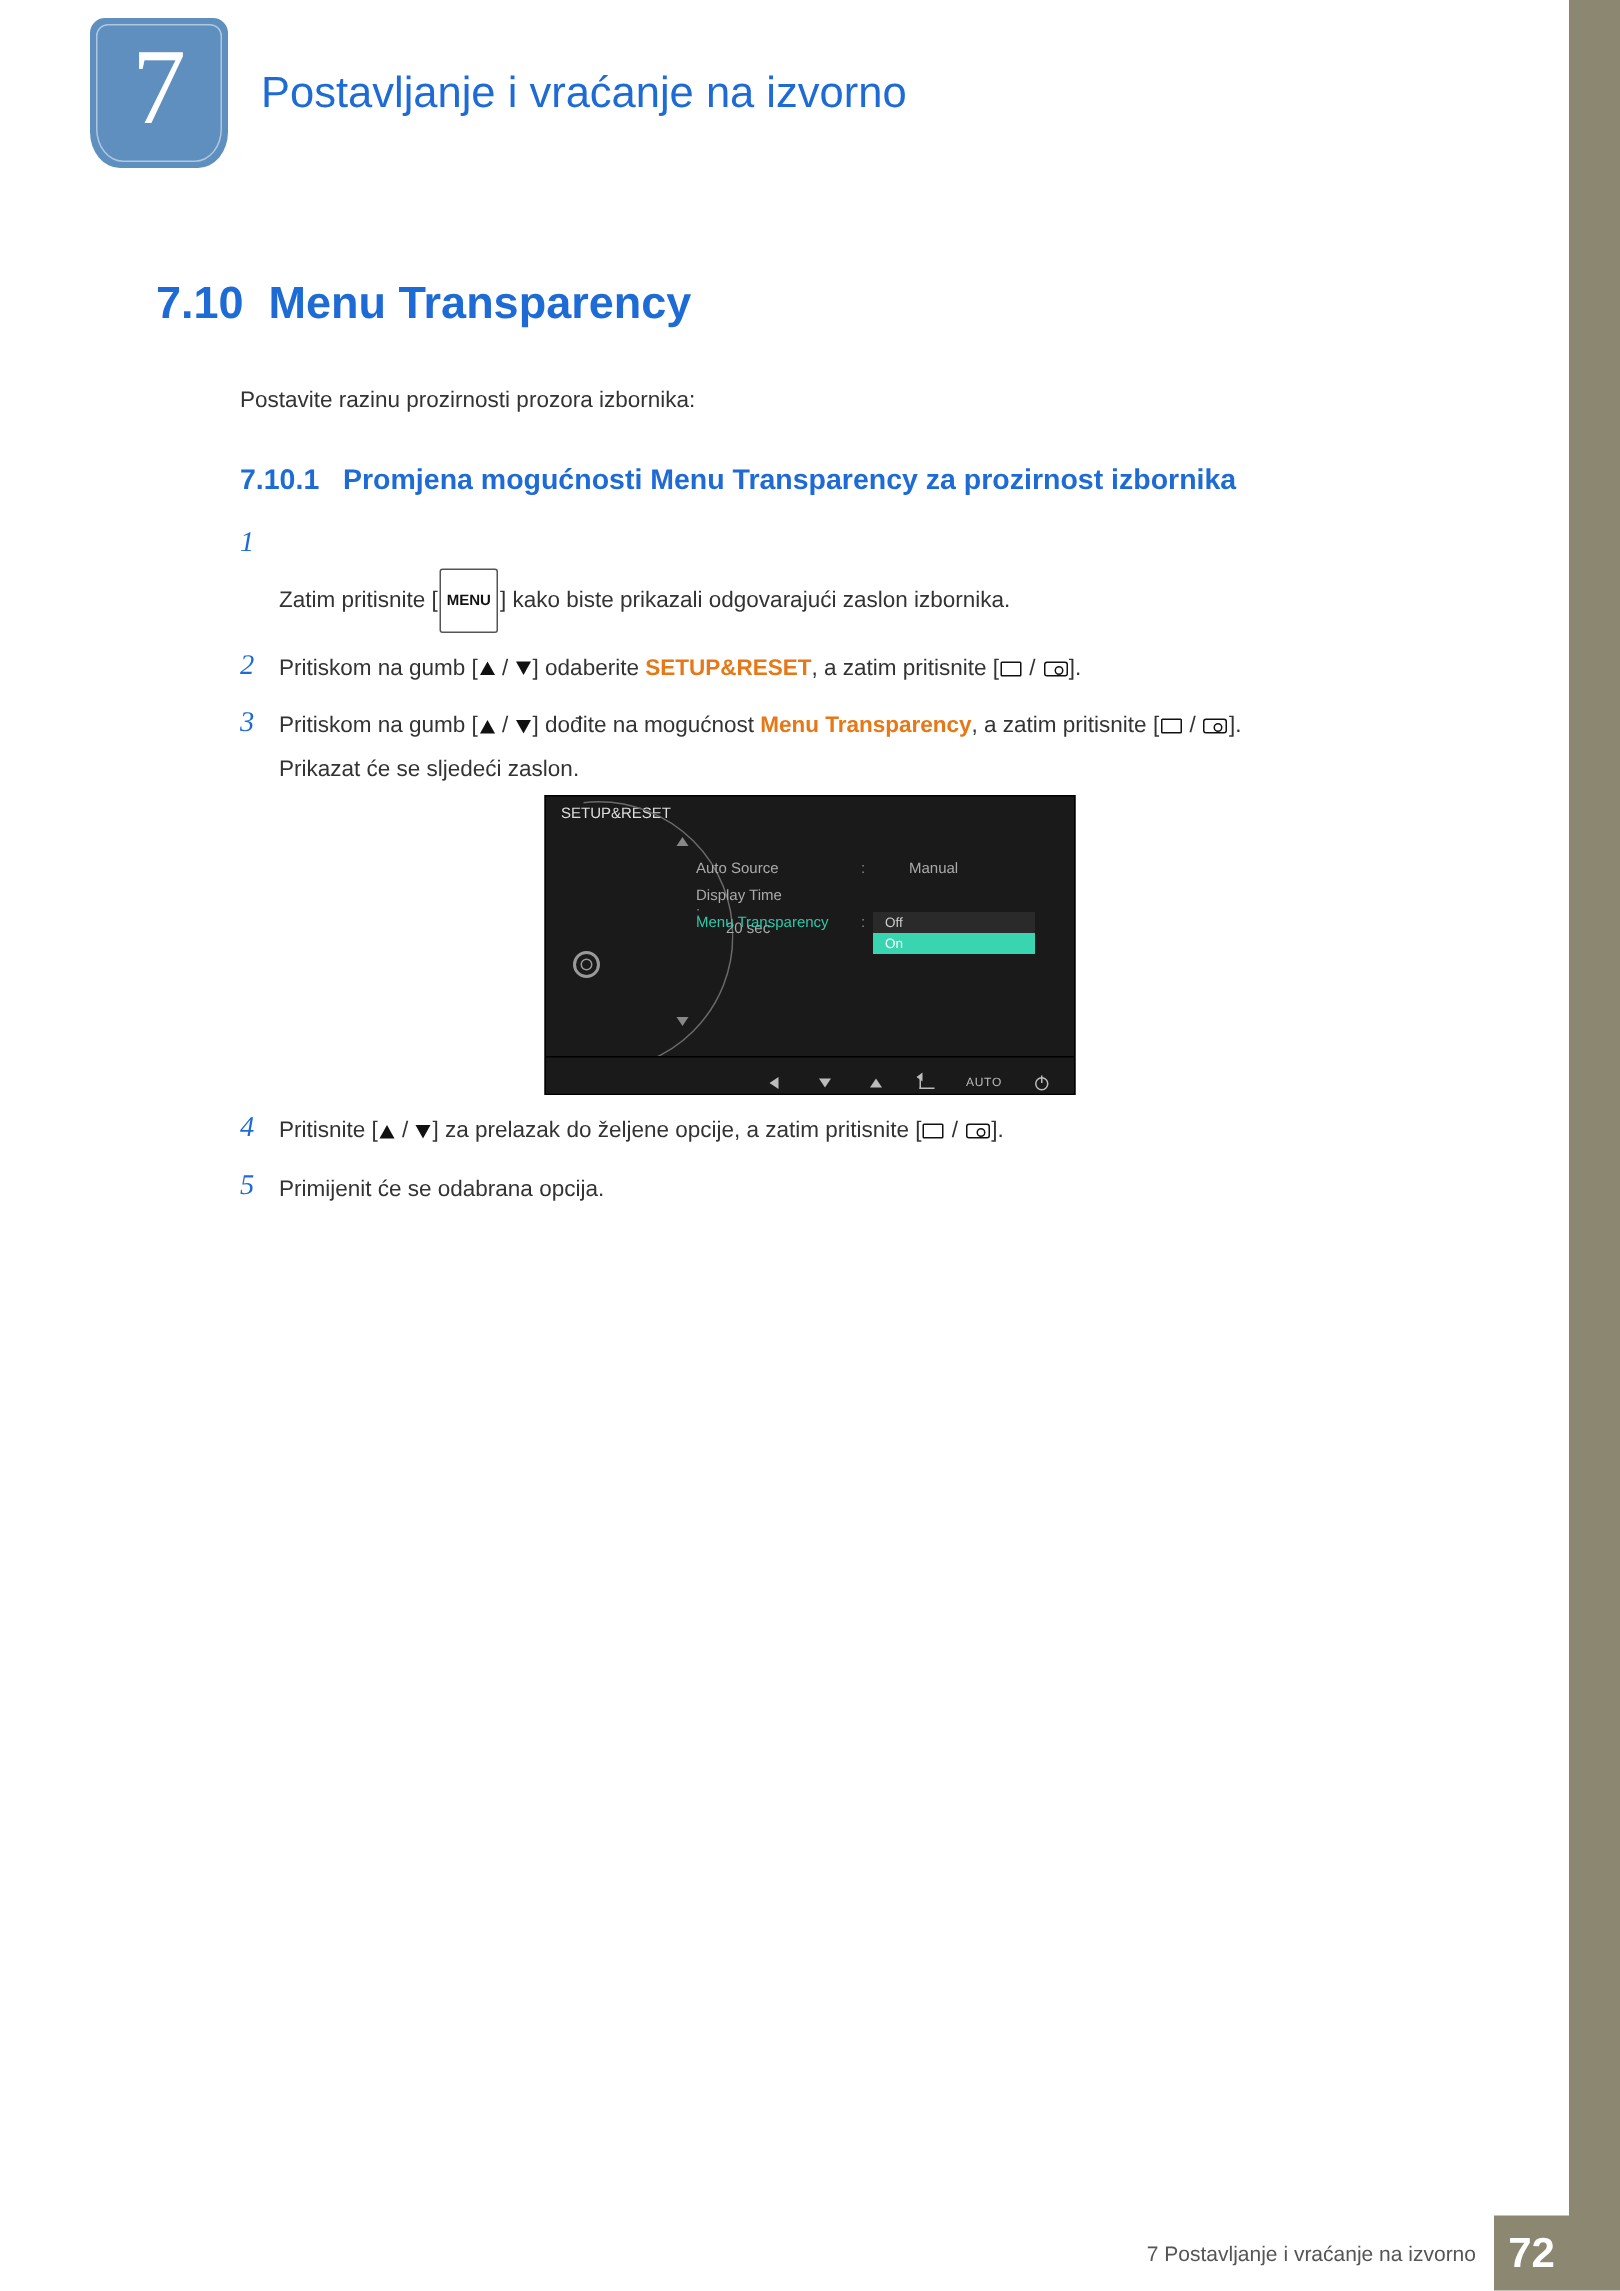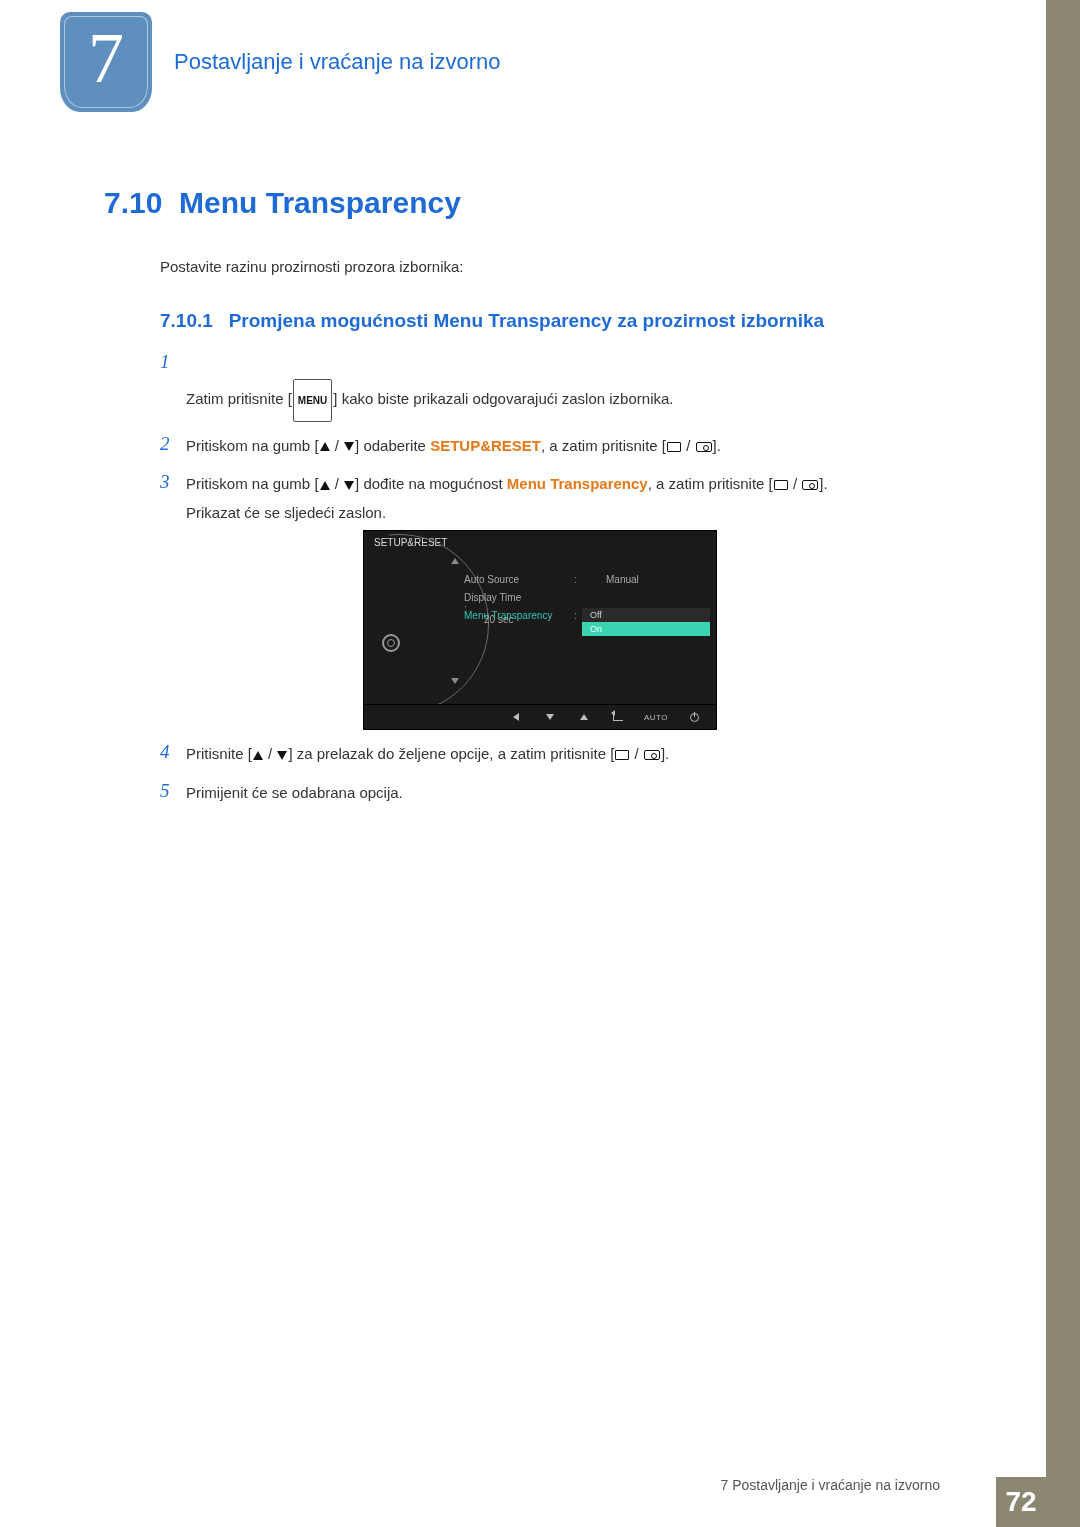--- a/index.html
+++ b/index.html
@@ -47,21 +47,21 @@
   .chapter-number {
     color: #fff;
     font-size: 72px;
     font-weight: 400;
     font-family: Georgia, serif;
     position: relative;
     top: -4px;
   }
   .chapter-title {
     color: #1e6bd6;
-    font-size: 22px;
+    font-size: 29px;
     font-weight: 400;
   }
   .section-heading {
     position: absolute;
     left: 104px;
     top: 186px;
     color: #1e6bd6;
     font-size: 30px;
     font-weight: 700;
   }
@@ -206,34 +206,34 @@
   }
   .osd-label { width: 110px; color:#aaa;}
   .osd-colon { width: 12px; color:#888;}
   .osd-value { color:#aaa;margin-left:20px; }
   .osd-row.r1 { top: 22px; }
   .osd-row.r2 { top: 40px; flex-direction: column; }
   .osd-row.r3 { top: 58px; }
   .osd-row.r3 .osd-label { color:#2ec7a8; }
   .osd-dropdown {
     position:absolute; left:218px; top:56px;
-    width:128px;
+    width:108px;
     font-size:9px;
   }
   .osd-drop-item {
     padding:2px 8px;
     color:#ccc;
   }
   .osd-drop-item.off { background:#2a2a2a; }
   .osd-drop-item.on { background:#39d4b0; color:#fff; }
   .osd-footer {
     position:absolute; bottom:0; left:0; right:0;
     height:14px;
     display:flex;
-    align-items:center;
+    align-items:flex-start;
     justify-content:flex-end;
     gap:18px;
     padding:12px 14px;
     background:#1a1a1a;
     border-top:1px solid #000;
   }
   .osd-ficon {
     width:16px;height:10px;
     display:flex;align-items:center;justify-content:center;
     color:#bbb;font-size:8px;
@@ -254,23 +254,22 @@
     width: 800px;
   }
 
   .footer {
     position: absolute;
     bottom: 0;
     left: 0;
     right: 34px;
     height: 50px;
     display:flex;
-    align-items:flex-start;
+    align-items:center;
     justify-content:flex-end;
-    gap:44px;
   }
   .footer-text {
     font-size: 14px;
     color: #555;
     margin-right: 12px;
   }
   .footer-page {
     width: 50px;
     height: 50px;
     background: #8b8771;

